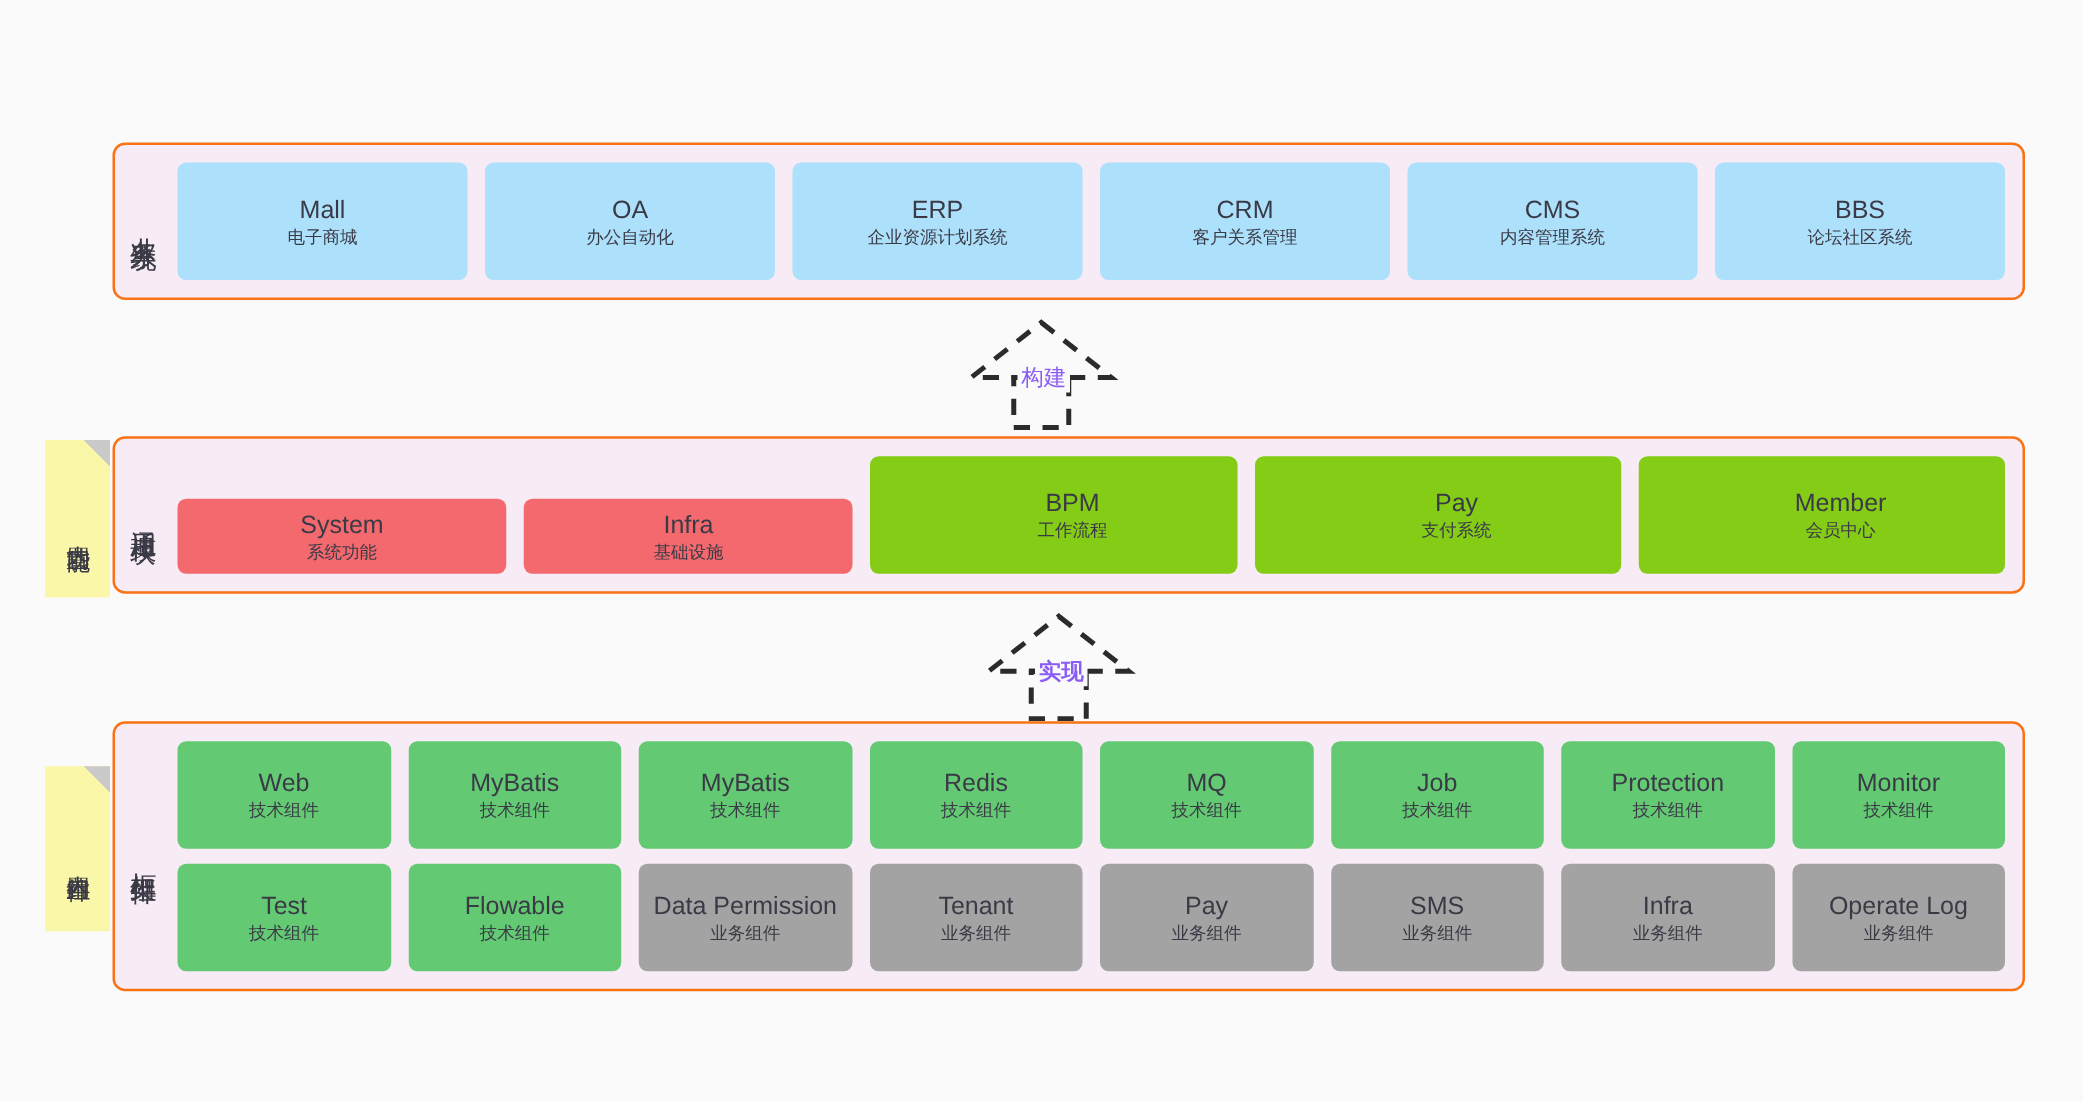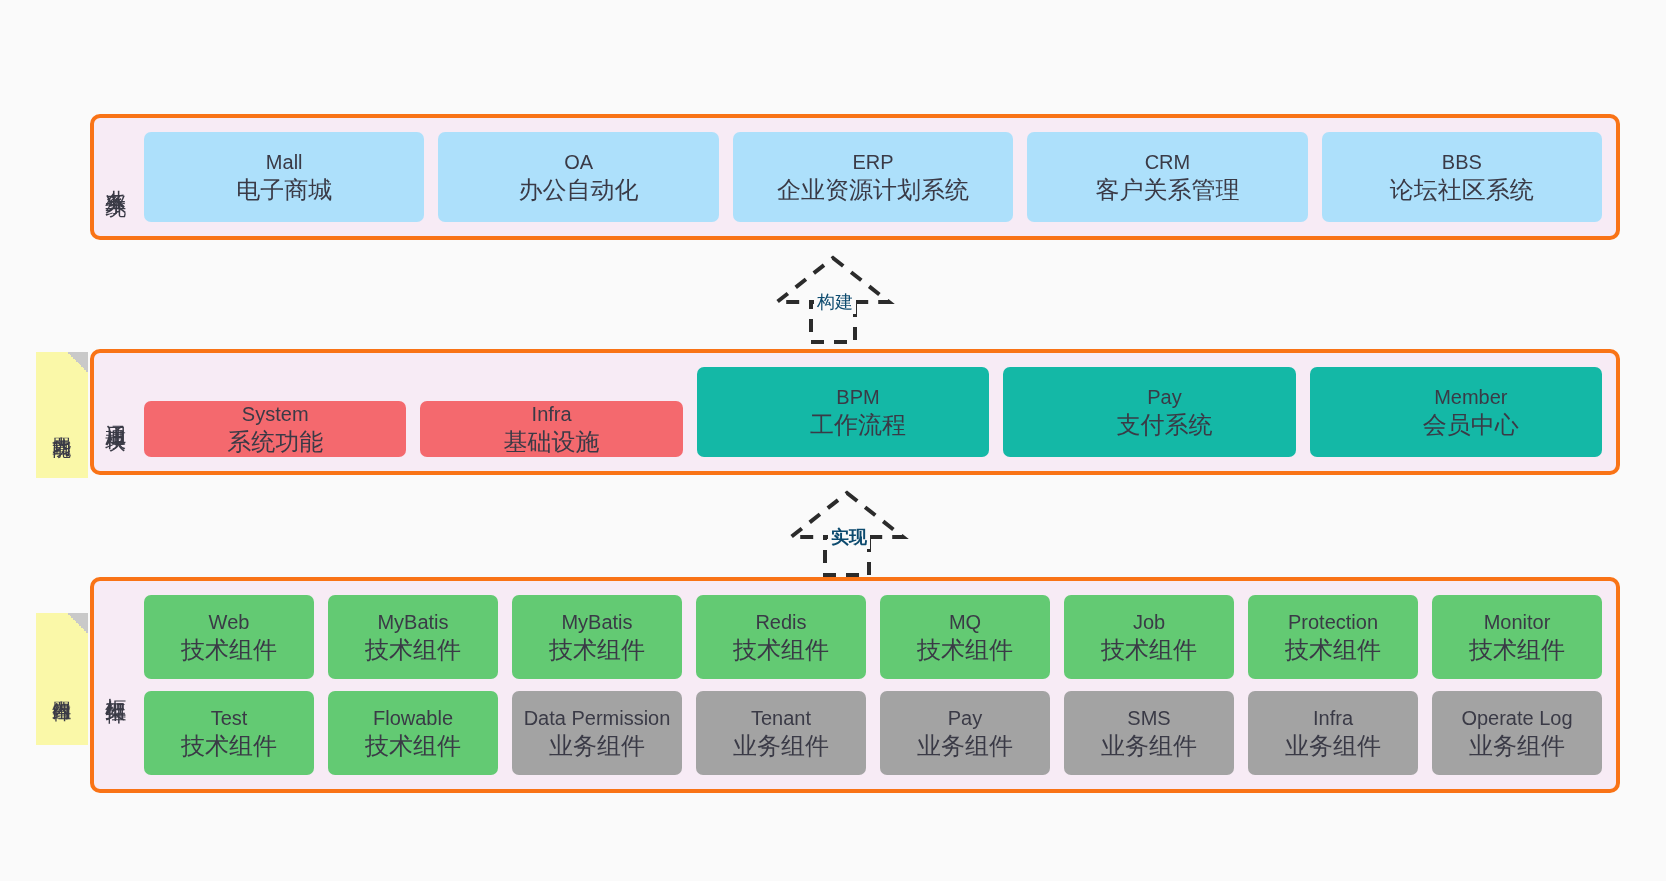--- a/index.html
+++ b/index.html
@@ -10,21 +10,21 @@
     font-family: "Liberation Sans", "DejaVu Sans", sans-serif;
     color: #333;
     position: relative;
     overflow: hidden;
   }
 
   
   .layer {
     position: absolute;
     background: #f7ebf5;
-    border: 4px solid #f97316;
+    border: 2px solid #f97316;
     border-radius: 10px;
     display: flex;
     align-items: stretch;
   }
 
   .layer-label {
     flex: 0 0 auto;
     width: 44px;
     display: flex;
     align-items: center;
@@ -56,25 +56,25 @@
     border-radius: 7px;
     display: flex;
     flex-direction: column;
     align-items: center;
     justify-content: center;
     text-align: center;
     line-height: 1.22;
     padding: 4px 6px;
   }
   .card .t1 { font-size: 20px; color: #3a3a46; }
-  .card .t2 { font-size: 24px; color: #3a3a46; }
+  .card .t2 { font-size: 14px; color: #3a3a46; }
 
   .c-blue       { background: #ade0fb; }
   .c-red        { background: #f4696e; margin-top: 34px; }
-  .c-pink       { background: #14b8a6; padding-left: 36px; }
+  .c-pink       { background: #84cc16; padding-left: 36px; }
   .c-green      { background: #63ca73; }
   .c-lightgreen { background: #a3a3a3; }
 
   
   #layer-business  { left: 90px;  top: 114px; width: 1530px; height: 126px; }
   #layer-module    { left: 90px;  top: 349px; width: 1530px; height: 126px; }
   #layer-framework { left: 90px;  top: 577px; width: 1530px; height: 216px; }
 
   
   .sticky {
@@ -101,21 +101,21 @@
     background: linear-gradient(225deg, #c9c9c9 0 50%, transparent 50% 100%);
   }
   #sticky-module    { left: 36px; top: 352px; height: 126px; }
   #sticky-framework { left: 36px; top: 613px; height: 132px; }
 
   
   .arrow { position: absolute; }
   .arrow .lbl {
     position: absolute;
     font-size: 18px;
-    color: #0c4a6e;
+    color: #8b5cf6;
     background: #fafafa;
     padding: 0 3px;
     white-space: nowrap;
   }
   #arrow-build  { left: 758px; top: 254px; width: 150px; height: 90px; }
   #arrow-build .lbl  { left: 56px; top: 36px; }
   #arrow-impl   { left: 772px; top: 489px; width: 150px; height: 88px; font-weight: bold; }
   #arrow-impl .lbl   { left: 56px; top: 36px; }
 </style>
 </head>
@@ -134,20 +134,24 @@
     </div>
     <div class="card c-blue">
       <span class="t1">ERP</span>
       <span class="t2">企业资源计划系统</span>
     </div>
     <div class="card c-blue">
       <span class="t1">CRM</span>
       <span class="t2">客户关系管理</span>
     </div>
     <div class="card c-blue">
+      <span class="t1">CMS</span>
+      <span class="t2">内容管理系统</span>
+    </div>
+    <div class="card c-blue">
       <span class="t1">BBS</span>
       <span class="t2">论坛社区系统</span>
     </div>
   </div>
 </div>
 
 <div class="arrow" id="arrow-build">
   <svg width="150" height="90" viewBox="0 0 150 90">
     <polygon points="75,4 131,48 19,48" fill="none" stroke="#2b2b2b" stroke-width="4" stroke-dasharray="13,10" stroke-linejoin="miter"></polygon>
     <rect x="53" y="48" width="44" height="40" fill="none" stroke="#2b2b2b" stroke-width="4" stroke-dasharray="13,10"></rect>

